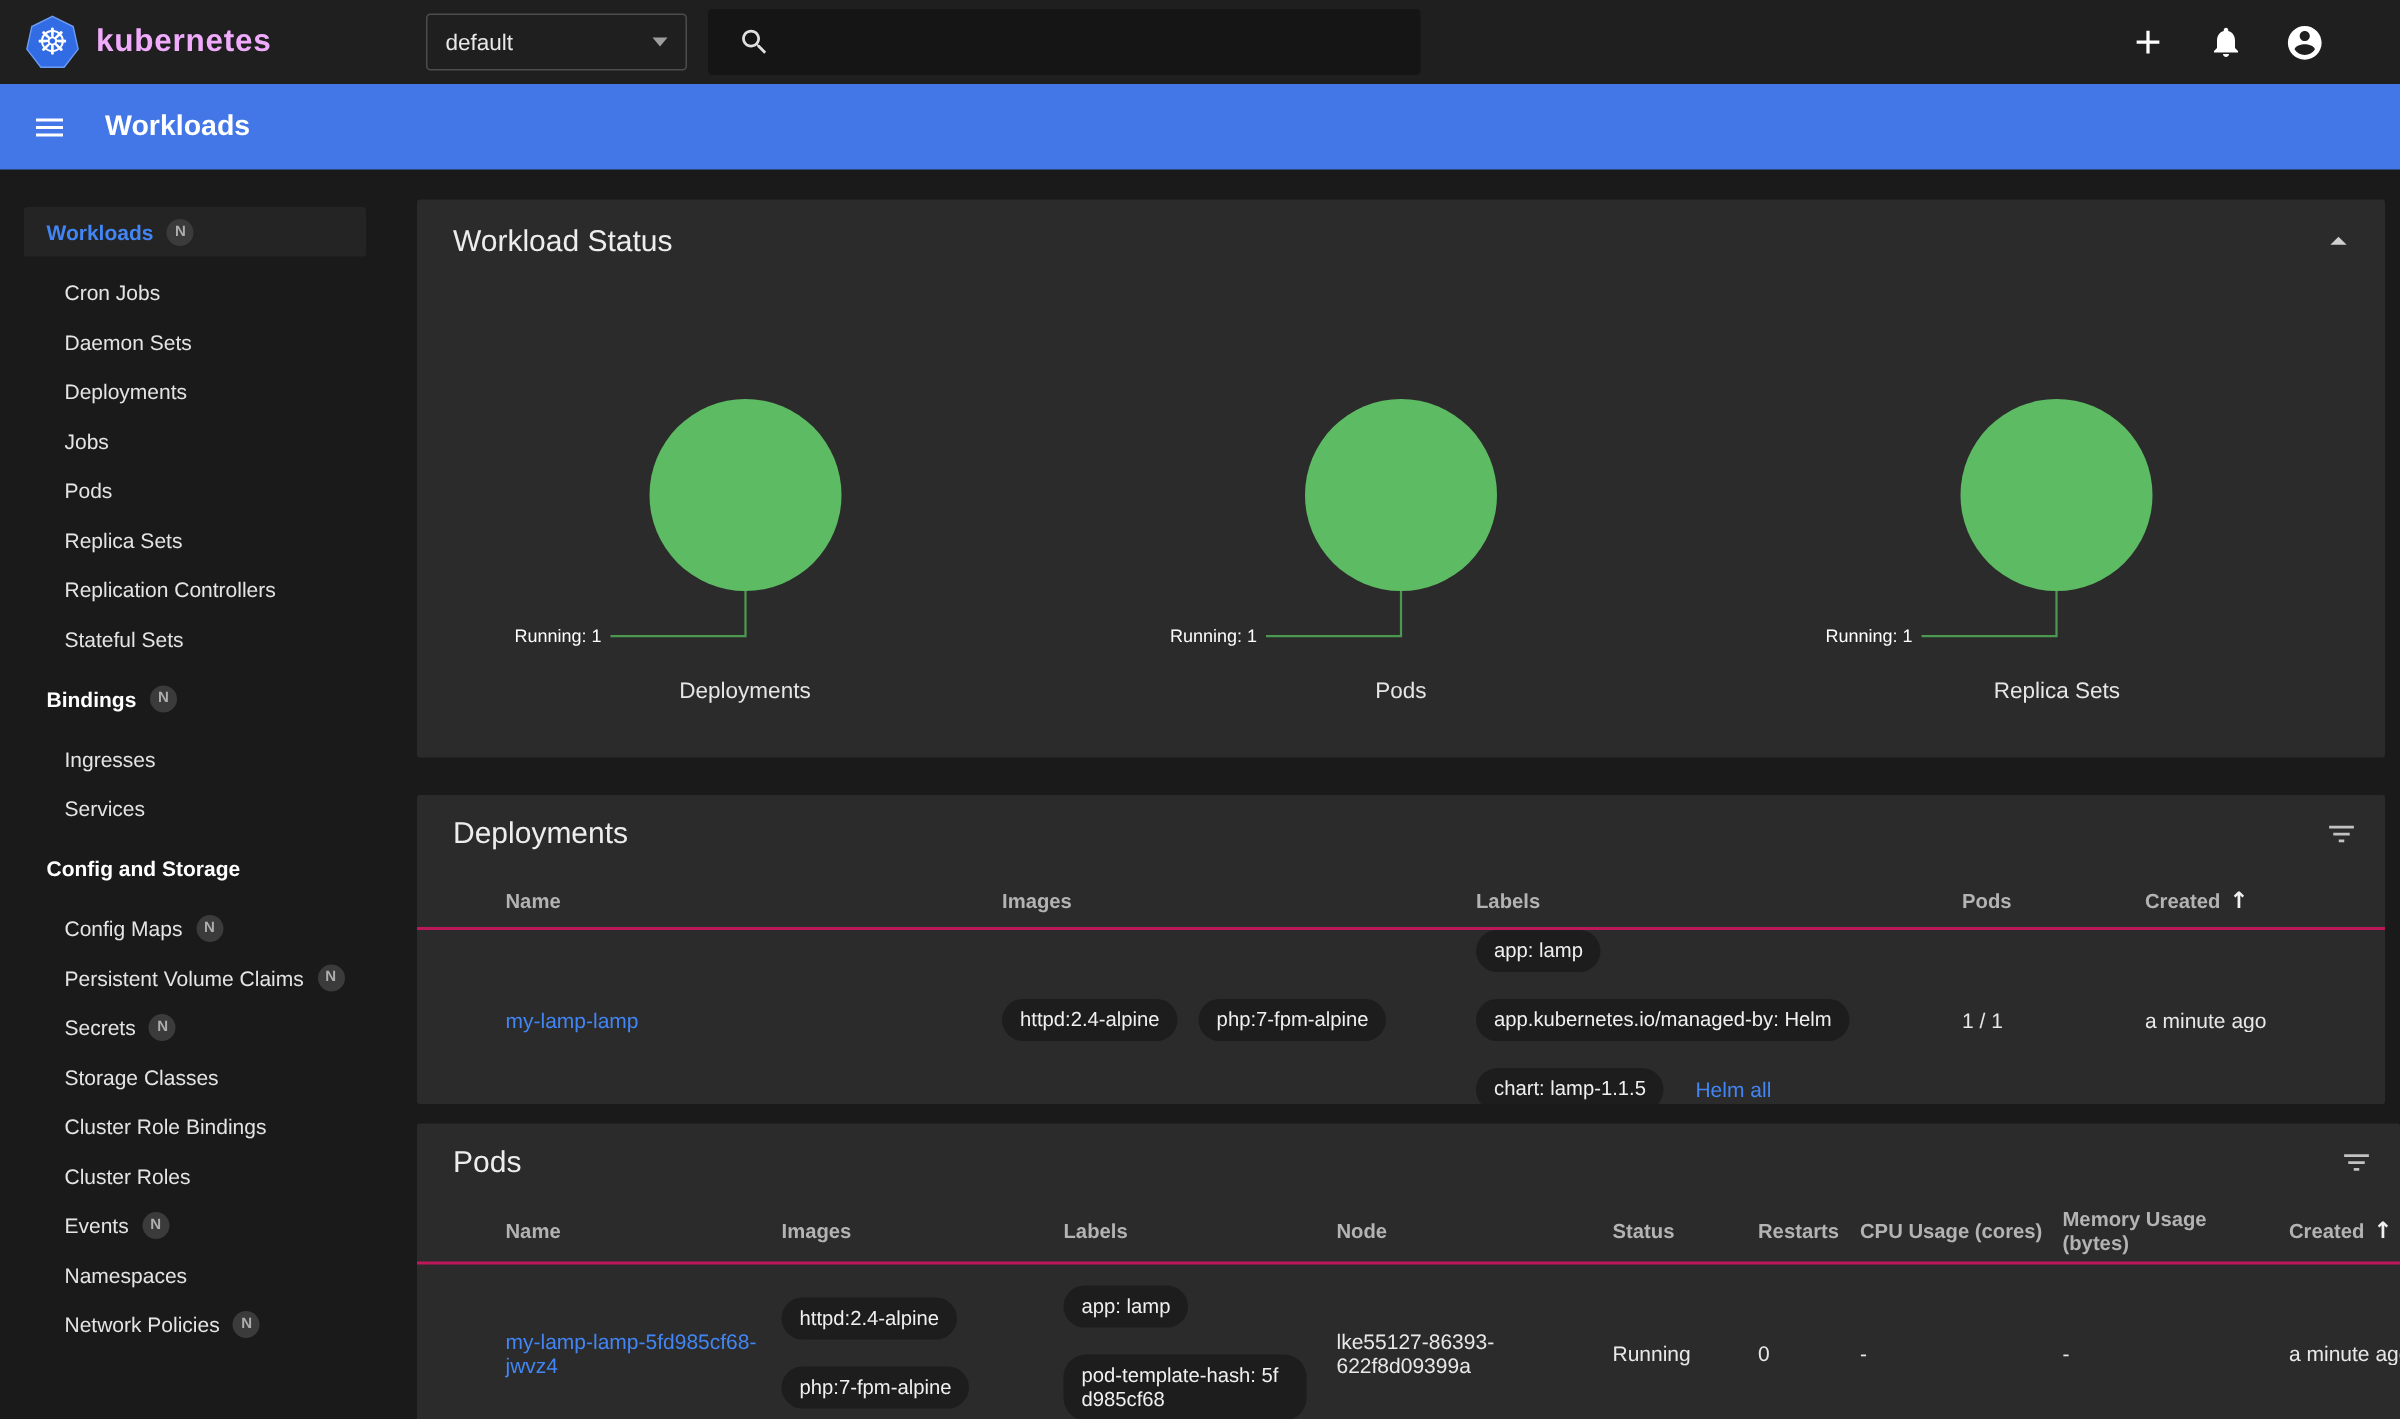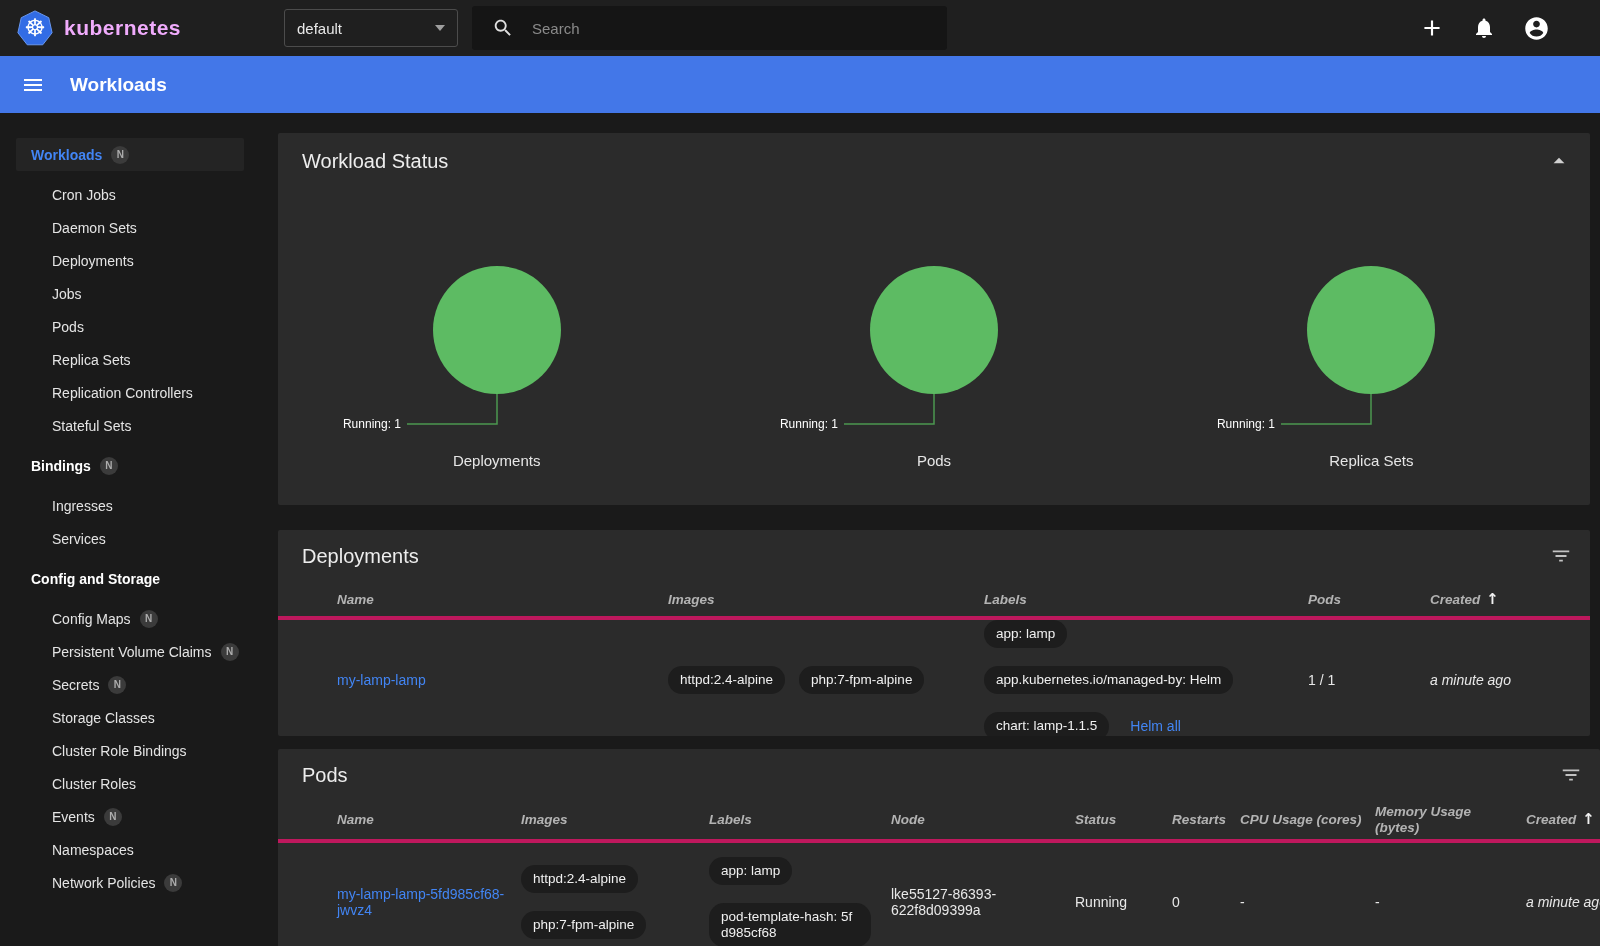--- a/index.html
+++ b/index.html
@@ -35,42 +35,42 @@
   .searchbox input::placeholder { color: #8a8a8a; }
   .topbar-actions { margin-left: auto; display: flex; align-items: center; gap: 27px; padding-right: 50px; }
   .icon-btn { background: none; border: none; cursor: pointer; display: flex; align-items: center; justify-content: center; padding: 0; }
   
   .bluebar { height: 57px; background: #4377e8; display: flex; align-items: center; padding-left: 21px; }
   .page-title { margin-left: 25px; font-size: 19px; font-weight: bold; color: #fff; }
   
   .main { display: flex; height: 833px; }
   .sidebar { flex: 0 0 260px; padding-top: 18px; overflow: hidden; }
   .side-item { height: 33px; display: flex; align-items: center; padding-left: 31px; font-size: 14px; cursor: pointer; }
-  .side-item.sub { padding-left: 31px; color: #e4e4e4; margin-left: 21px; }
+  .side-item.sub { padding-left: 43px; color: #e4e4e4; }
   .side-item.root { font-weight: bold; color: #fff; margin: 7px 0; }
   .side-item.active { color: #4285f4; background: #242424; margin-left: 16px; margin-right: 16px; padding-left: 15px; border-radius: 2px; }
   .nbadge {
     margin-left: 9px; width: 18px; height: 18px; border-radius: 50%; background: #3b3b3b;
     color: #aeaeae; font-size: 10px; font-weight: bold; display: flex; align-items: center; justify-content: center;
   }
   .content { flex: 1; padding: 20px 10px 0 18px; overflow: hidden; }
   
   .card { background: #2b2b2b; border-radius: 2px; overflow: hidden; }
   .card-head { height: 52px; display: flex; align-items: center; justify-content: space-between; padding: 0 18px 0 24px; }
   .card-head.tall { height: 56px; }
   .card-title { font-size: 20px; color: #ededed; }
   
   #workload-card { height: 372px; margin-bottom: 25px; }
   .charts-row { display: flex; margin-top: 77px; }
   .workload-chart { flex: 1; display: flex; flex-direction: column; align-items: center; }
   .chart-label { margin-top: 14px; font-size: 15px; color: #e6e6e6; }
   
   #deployments-card { margin-bottom: 13px; }
   #pods-card { margin-right: -10px; height: 270px; }
-  .thead { display: grid; align-items: center; border-bottom: 4px solid #be185d; color: #b3b3b3; font-size: 13.5px; font-weight: bold; font-style: italic; }
+  .thead { display: grid; align-items: center; border-bottom: 2px solid #be185d; color: #b3b3b3; font-size: 13.5px; font-weight: bold; }
   .trow  { display: grid; align-items: center; font-size: 14px; }
   .dep-grid { grid-template-columns: 59px 331px 316px 324px 122px 1fr; }
   .pod-grid { grid-template-columns: 59px 184px 188px 182px 184px 97px 68px 135px 151px 1fr; }
   .thead.dep-grid { height: 38px; }
   .thead.pod-grid { min-height: 42px; line-height: 1.15; }
   .thead > div { padding-right: 8px; }
   .trow.dep-grid { height: 116px; }
   .trow.pod-grid { height: 118px; }
   .dotcell { padding-left: 19px; }
   .status-dot { width: 14px; height: 14px; border-radius: 50%; background: #43a047; }
@@ -79,21 +79,21 @@
     background: #1d1d1d; color: #f0f0f0; font-size: 13.5px; border-radius: 15px;
     padding: 6px 12px; width: fit-content; line-height: 1.2; white-space: nowrap;
   }
   .chip.wrap { white-space: normal; word-break: break-all; max-width: 162px; }
   .chips-inline { display: flex; gap: 14px; align-items: center; }
   .chips-stack { display: flex; flex-direction: column; gap: 18px; }
   .chip-line { display: flex; align-items: center; gap: 21px; }
   .sort-arrow { color: #f0f0f0; font-size: 15px; margin-left: 6px; font-family: "DejaVu Sans", sans-serif; }
   .dotted { border-bottom: 1.5px dotted #8f8f8f; padding-bottom: 2px; white-space: nowrap; }
   .cell-wrap { word-break: break-word; padding-right: 12px; }
-  .created-cell { min-width: 0; overflow: hidden; font-style: italic; }
+  .created-cell { min-width: 0; overflow: hidden; }
 </style>
 </head>
 <body>
 
 <header class="topbar">
   <div class="brand">
     <div class="k8s-logo">
       <svg width="38" height="38" viewBox="0 0 24 24">
         <polygon points="12,1.2 20.7,5.5 22.8,15 16.9,22.6 7.1,22.6 1.2,15 3.3,5.5" fill="#326ce5" stroke="#6b9bf2" stroke-width="0.6"></polygon>
       </svg>
@@ -104,21 +104,20 @@
 
   <div class="ns-select">
     <span>default</span>
     <span class="caret-down"></span>
   </div>
 
   <div class="searchbox">
     <svg width="22" height="22" viewBox="0 0 24 24" fill="#e0e0e0">
       <path d="M15.5 14h-.79l-.28-.27C15.41 12.59 16 11.11 16 9.5 16 5.91 13.09 3 9.5 3S3 5.91 3 9.5 5.91 16 9.5 16c1.61 0 3.09-.59 4.23-1.57l.27.28v.79l5 4.99L20.49 19l-4.99-5zm-6 0C7.01 14 5 11.99 5 9.5S7.01 5 9.5 5 14 7.01 14 9.5 11.99 14 9.5 14z"></path>
     </svg>
-    <input type="text" placeholder="Search" style="">
   </div>
 
   <div class="topbar-actions">
     <button class="icon-btn">
       <svg width="26" height="26" viewBox="0 0 24 24" fill="#fff">
         <path d="M19 13h-6v6h-2v-6H5v-2h6V5h2v6h6v2z"></path>
       </svg>
     </button>
     <button class="icon-btn">
       <svg width="24" height="24" viewBox="0 0 24 24" fill="#fff">

